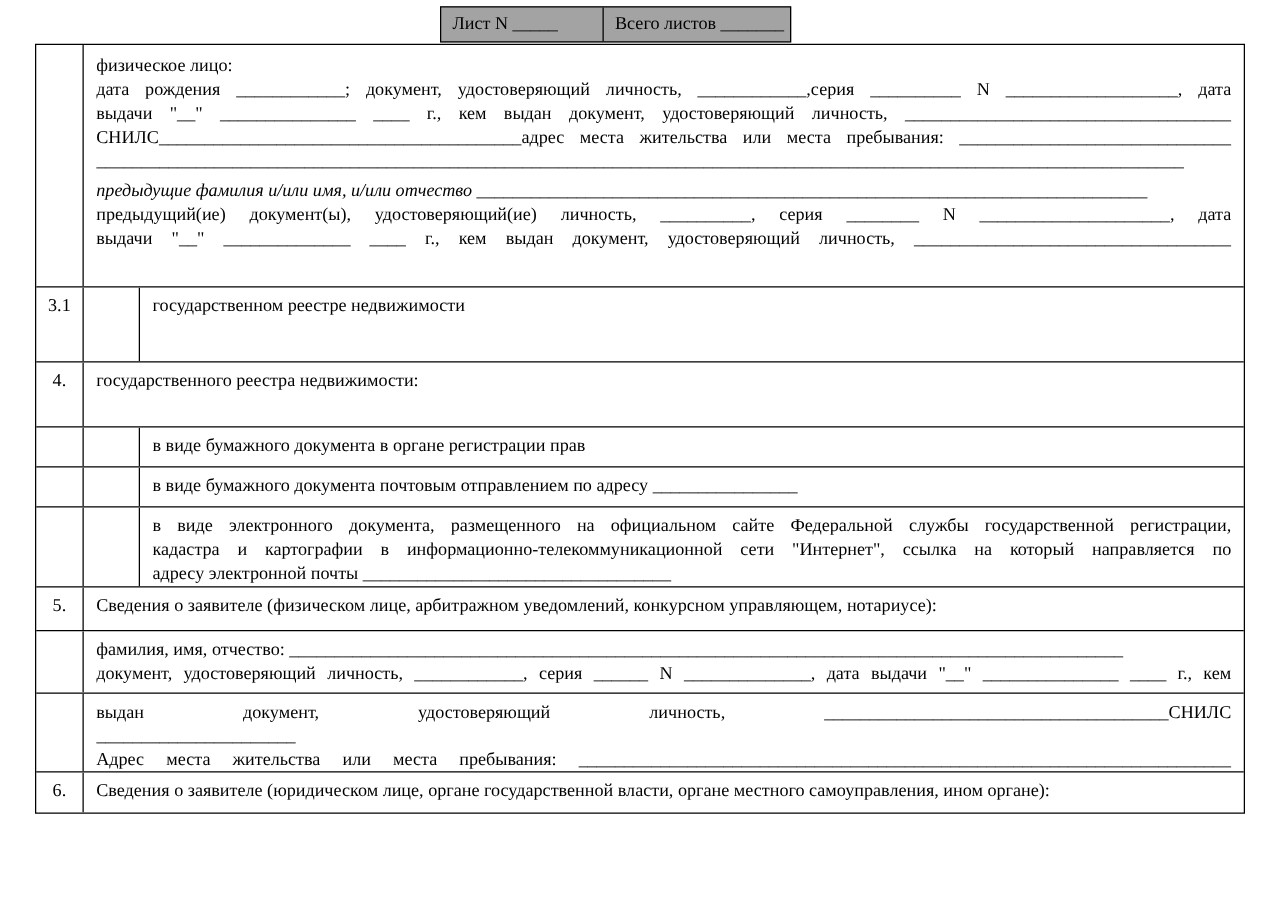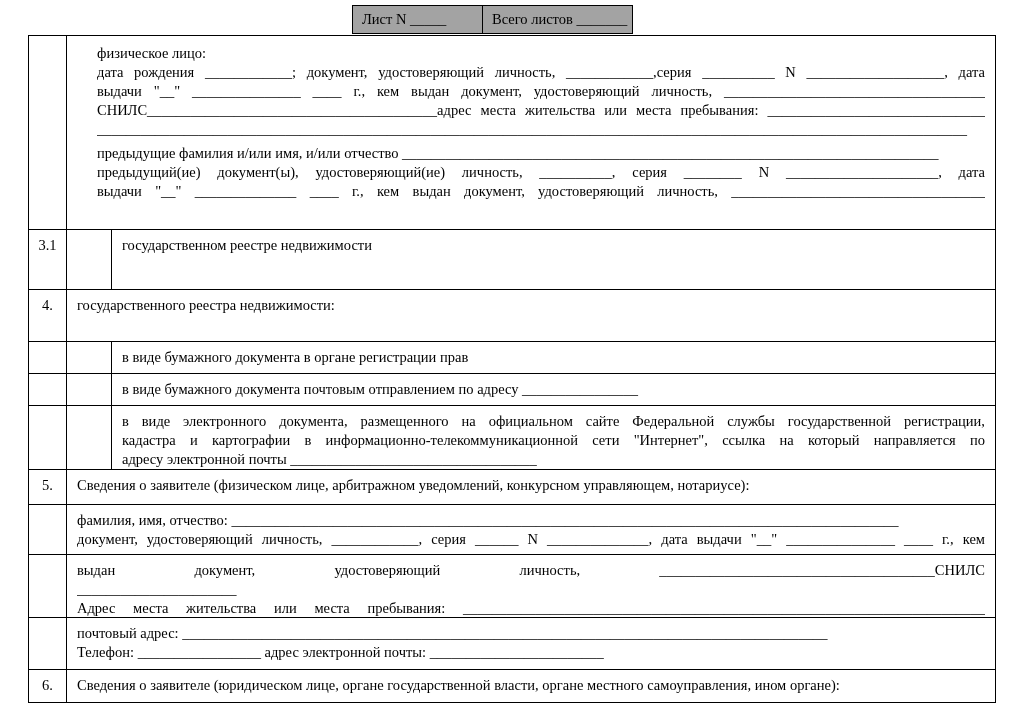--- a/index.html
+++ b/index.html
@@ -29,33 +29,33 @@
   .sheet-box .cell.c1 { width: 130px; border-right: 1px solid #000; }
   .sheet-box .cell.c2 { flex: 1; }
   .form-table {
     position: absolute;
     left: 28px; top: 35px;
     width: 968px;
     border: 1px solid #000;
     background: #fff;
   }
   .row { display: flex; border-top: 1px solid #000; overflow: hidden; }
-  .row.first { border-top: none; gap: 20px; }
+  .row.first { border-top: none; }
   .num {
     flex: none; width: 38px;
     border-right: 1px solid #000;
     text-align: center;
     padding-top: 6px;
   }
   .chk { flex: none; width: 45px; border-right: 1px solid #000; }
   .content { flex: 1; min-width: 0; padding: 6px 10px 0 10px; overflow: hidden; }
   .content.pt8 { padding-top: 8px; }
   .ln { height: 19px; overflow: hidden; white-space: normal; }
   .jl { text-align: justify; text-align-last: justify; }
-  .gap6 { margin-top: 5px; }
+  .gap6 { margin-top: 5px; font-style: italic; }
 </style>
 </head>
 <body>
 
 <div class="sheet-box">
   <div class="cell c1">Лист N _____</div>
   <div class="cell c2">Всего листов _______</div>
 </div>
 
 <div class="form-table">
@@ -132,27 +132,20 @@
 
   <div class="row" style="height:63px">
     <div class="num"></div>
     <div class="content">
       <div class="ln jl">выдан документ, удостоверяющий личность, ______________________________________СНИЛС</div>
       <div class="ln">______________________</div>
       <div class="ln jl">Адрес места жительства или места пребывания: ________________________________________________________________________</div>
     </div>
   </div>
 
-  <div class="row" style="height:52px">
-    <div class="num"></div>
-    <div class="content">
-      <div class="ln">почтовый адрес: _________________________________________________________________________________________</div>
-      <div class="ln">Телефон: _________________ адрес электронной почты: ________________________</div>
-    </div>
-  </div>
 
   <div class="row" style="height:33px">
     <div class="num">6.</div>
     <div class="content">
       <div class="ln">Сведения о заявителе (юридическом лице, органе государственной власти, органе местного самоуправления, ином органе):</div>
     </div>
   </div>
 
 </div>
 

